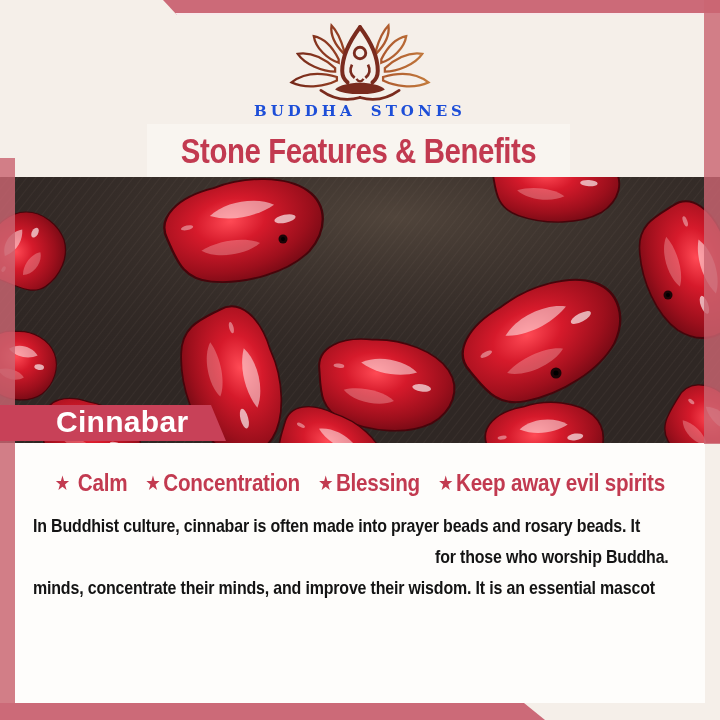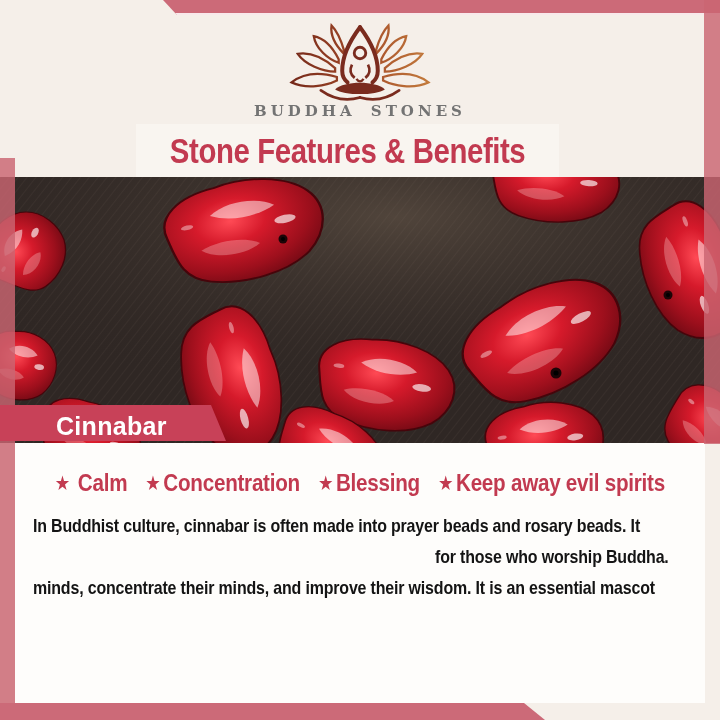--- a/index.html
+++ b/index.html
@@ -10,26 +10,26 @@
     position:relative;
   }
   .stage{position:absolute;left:0;top:0;width:720px;height:720px;}
 
   
   .logo-wrap{position:absolute;left:280px;top:20px;width:160px;height:82px;}
   .brand-name{
     position:absolute;left:0;top:102px;width:720px;text-align:center;
     font-family:"DejaVu Serif","Liberation Serif",serif;
     font-size:15px;font-weight:700;letter-spacing:4px;word-spacing:6px;
-    color:#737373;
+    color:#1d4ed8;
   }
 
   
   .header-banner{
-    position:absolute;left:136px;top:124px;width:423px;height:54px;
+    position:absolute;left:147px;top:124px;width:423px;height:54px;
     background:#f9f5f0;
     display:flex;align-items:center;justify-content:center;text-align:center;
   }
   .header-banner .title{
     display:inline-block;transform:scaleX(.84);transform-origin:center;
     font-size:35px;font-weight:700;letter-spacing:-.5px;
     color:#c23a50;white-space:nowrap;
   }
 
   
@@ -48,23 +48,23 @@
   .bar-bottom{
     left:0;top:703px;width:545px;height:17px;
     clip-path:polygon(0 0,524px 0,545px 100%,0 100%);
   }
 
   
   .stone-badge{
     position:absolute;left:0;top:405px;width:226px;height:36px;
     background:#c84158;
     clip-path:polygon(0 0,211px 0,226px 100%,0 100%);
-    display:flex;align-items:flex-end;
+    display:flex;align-items:flex-start;
     padding-left:56px;box-sizing:border-box;
-    color:#ffffff;font-size:25px;font-weight:700;letter-spacing:.3px;
+    color:#ffffff;font-size:30px;font-weight:700;letter-spacing:.3px;
   }
 
   
   .content-panel{
     position:absolute;left:15px;top:443px;width:690px;height:260px;
     background:#fefdfb;
   }
   .benefits-row{
     position:absolute;left:0;top:462px;width:720px;height:42px;
     display:flex;align-items:center;justify-content:center;

